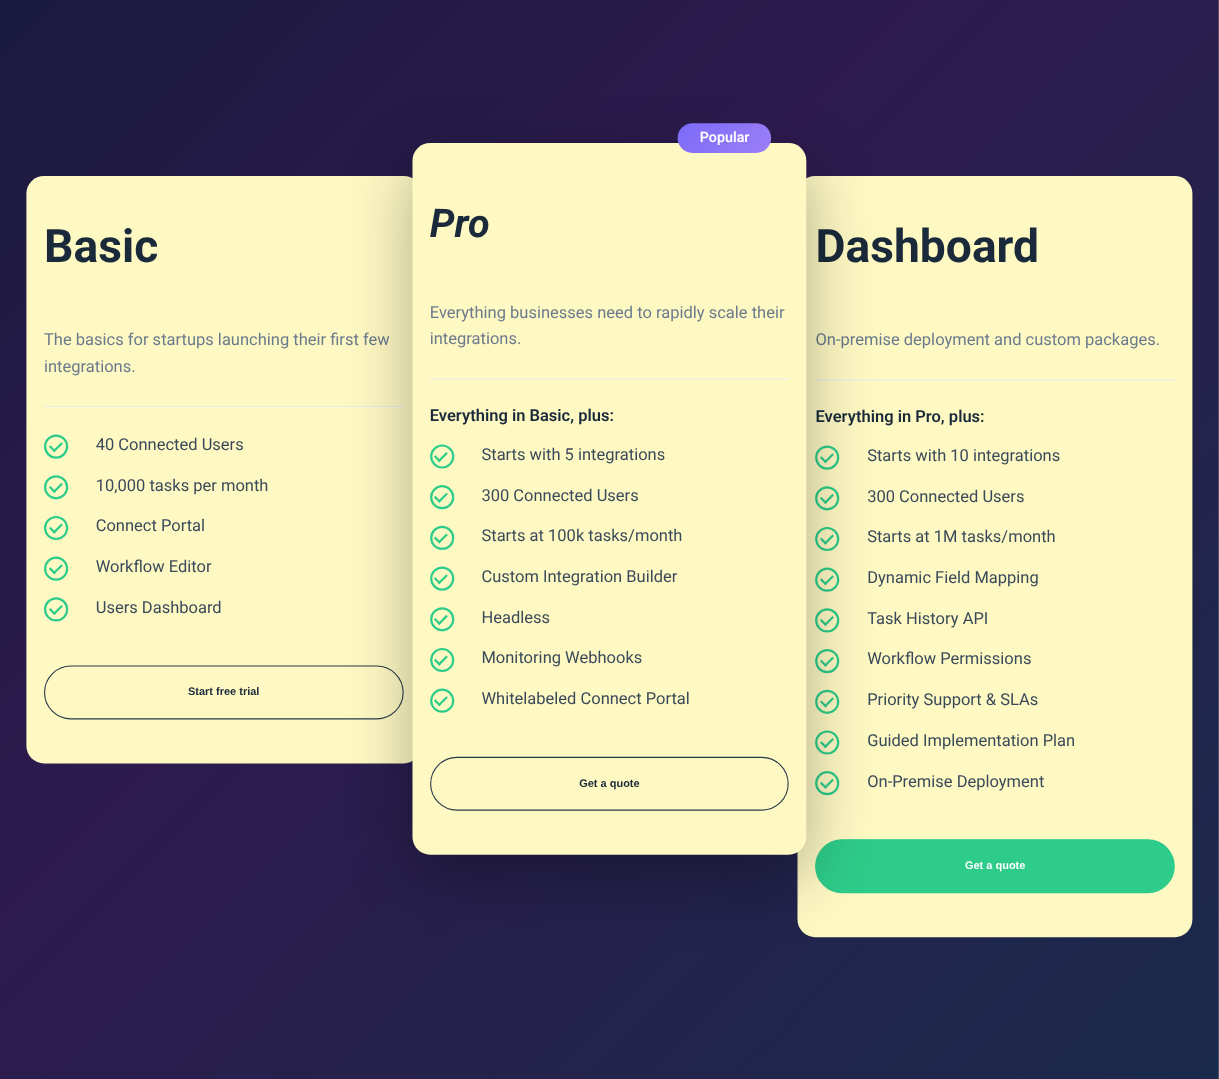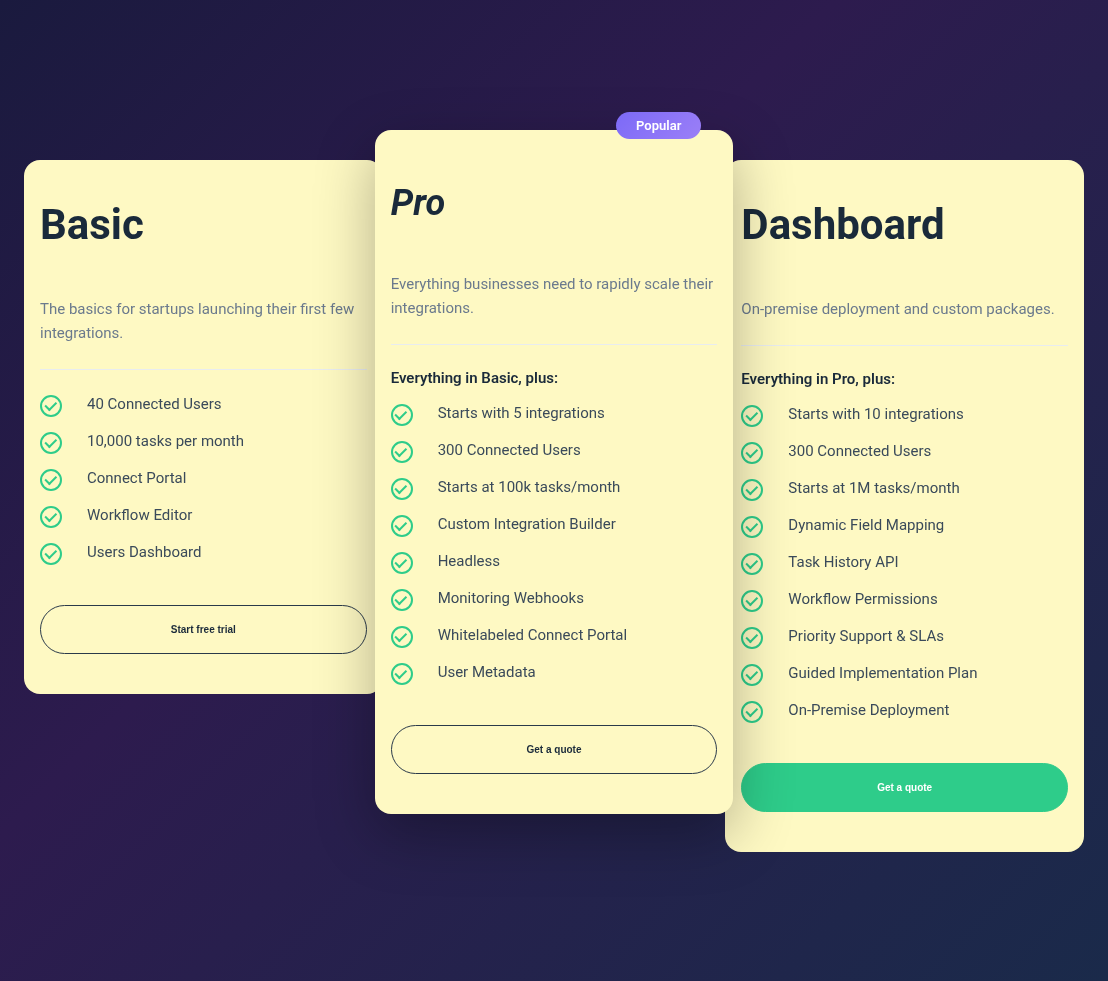--- a/index.html
+++ b/index.html
@@ -225,24 +225,20 @@
           <span>Headless</span>
         </li>
         <li class="feature-item">
           <span class="check-icon"></span>
           <span>Monitoring Webhooks</span>
         </li>
         <li class="feature-item">
           <span class="check-icon"></span>
           <span>Whitelabeled Connect Portal</span>
         </li>
-        <li class="feature-item">
-          <span class="check-icon"></span>
-          <span>User Metadata</span>
-        </li>
       </ul>
     <div class="spacer"></div>
     <button class="cta-button">Get a quote</button>
   </div>
 
   <div class="plan-card enterprise">
     <h2 class="plan-name">Dashboard</h2>
     <p class="plan-description">On-premise deployment and custom packages.</p>
     <hr class="divider">
     <p class="section-label">Everything in Pro, plus:</p>

